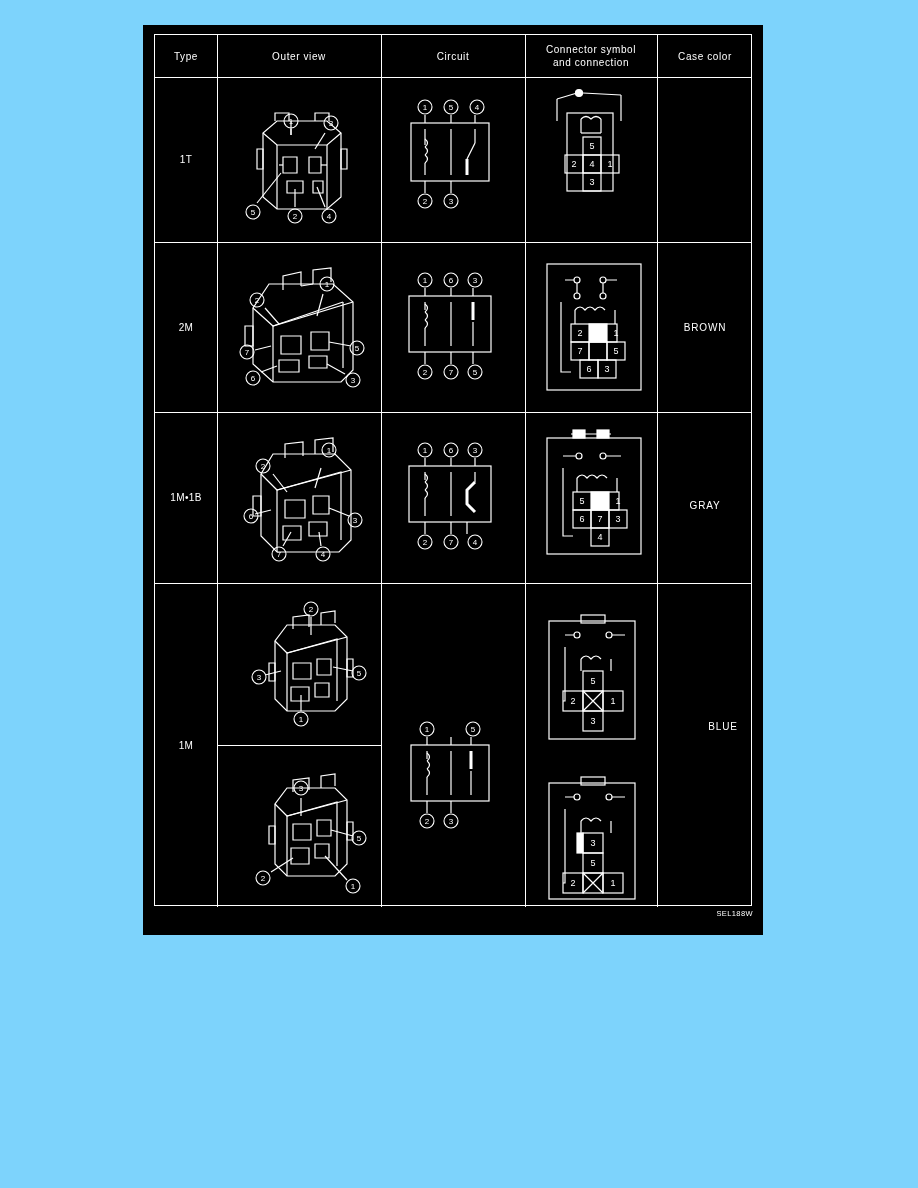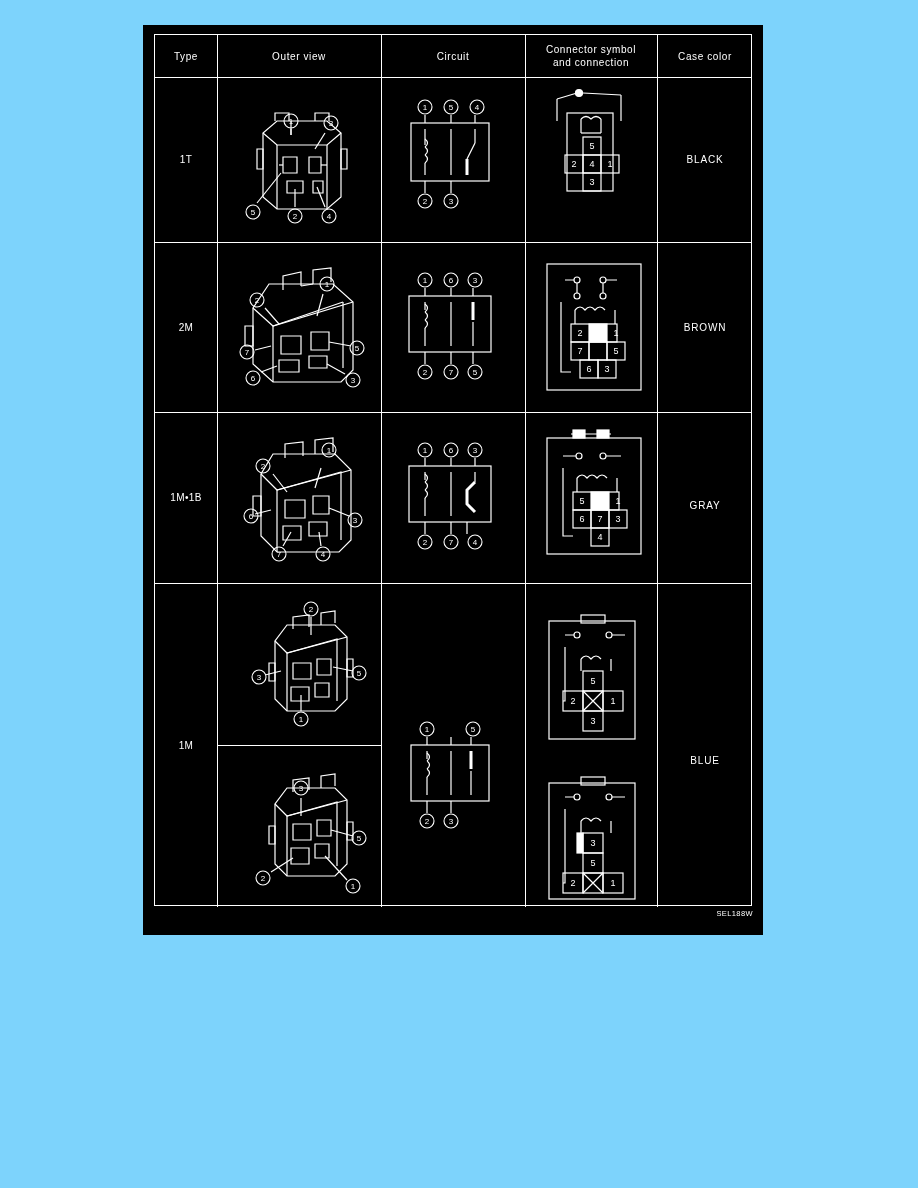--- a/index.html
+++ b/index.html
@@ -145,21 +145,20 @@
       <div class="hdr-cell" style="left:0;   width:62px;">Type</div>
       <div class="hdr-cell" style="left:62px; width:164px;">Outer view</div>
       <div class="hdr-cell" style="left:226px;width:144px;">Circuit</div>
       <div class="hdr-cell" style="left:370px;width:132px; flex-direction:column;">
         <span>Connector symbol</span>
         <span>and connection</span>
       </div>
       <div class="hdr-cell" style="left:502px;width:96px;">Case color</div>
 
       <div class="type-cell" style="top:42px; height:165px;">1T</div>
-      <div class="color-cell" style="top:42px; height:165px;">BLACK</div>
 
       <div class="cellbox" style="left:62px; top:42px; width:164px; height:165px;">
         <svg width="164" height="165" viewBox="0 0 164 165">
           <g fill="none" stroke="#ffffff" stroke-width="1.2">
 
             <path d="M46 56 L46 120 L60 132 L110 132 L124 120 L124 56 L110 44 L60 44 Z"></path>
             <path d="M46 56 L60 68 L110 68 L124 56"></path>
             <path d="M60 68 L60 132"></path>
             <path d="M110 68 L110 132"></path>
 
@@ -474,21 +473,21 @@
             <text class="boxnum" x="93" y="89">1</text>
             <text class="boxnum" x="57" y="107">6</text>
             <text class="boxnum" x="75" y="107">7</text>
             <text class="boxnum" x="93" y="107">3</text>
             <text class="boxnum" x="75" y="125">4</text>
           </g>
         </svg>
       </div>
 
       <div class="type-cell" style="top:548px; height:324px;">1M</div>
-      <div class="color-cell" style="top:563px; height:324px;">BLUE</div>
+      <div class="color-cell" style="top:529px; height:324px;padding-left:18px;">BLUE</div>
 
       <div class="hline" style="top:710px; left:62px; width:164px;"></div>
 
       <div class="cellbox" style="left:62px; top:548px; width:164px; height:162px;">
         <svg width="164" height="162" viewBox="0 0 164 162">
           <g fill="none" stroke="#ffffff" stroke-width="1.2">
             <path d="M58 58 L58 116 L70 128 L118 128 L130 116 L130 54 L118 42 L70 42 Z"></path>
             <path d="M58 58 L70 70 L130 54"></path>
             <path d="M70 70 L70 128"></path>
             <path d="M70 70 L120 56 L120 118"></path>

